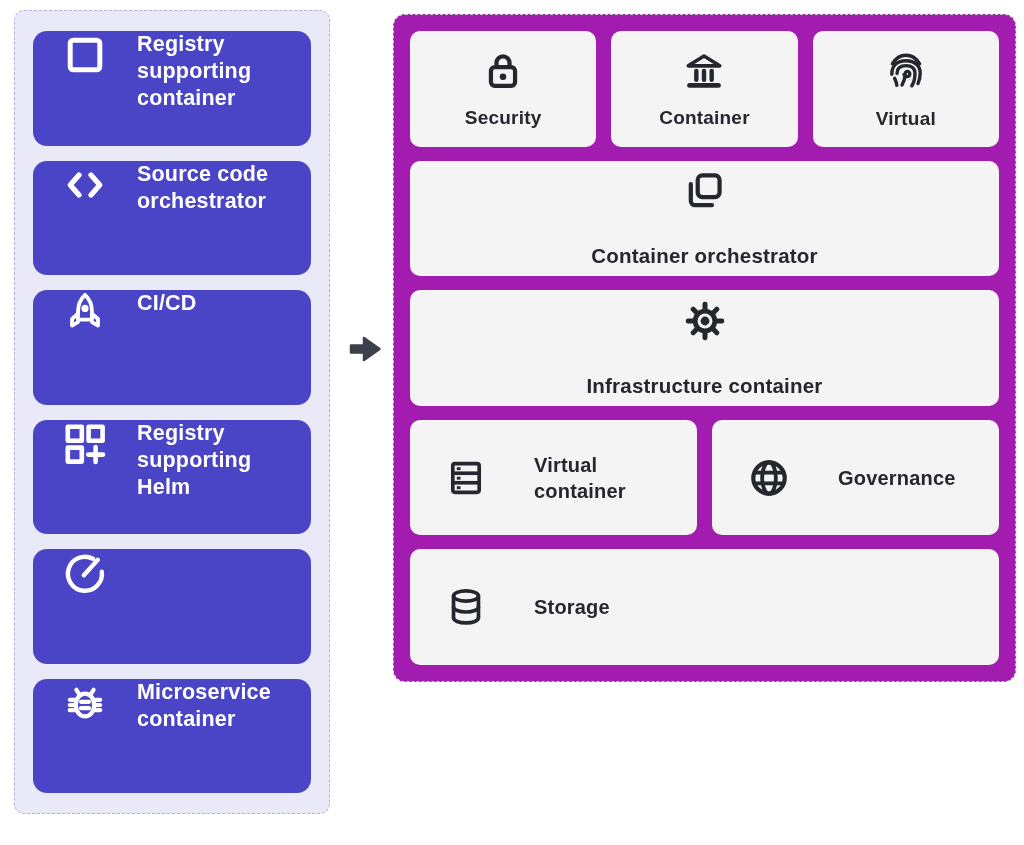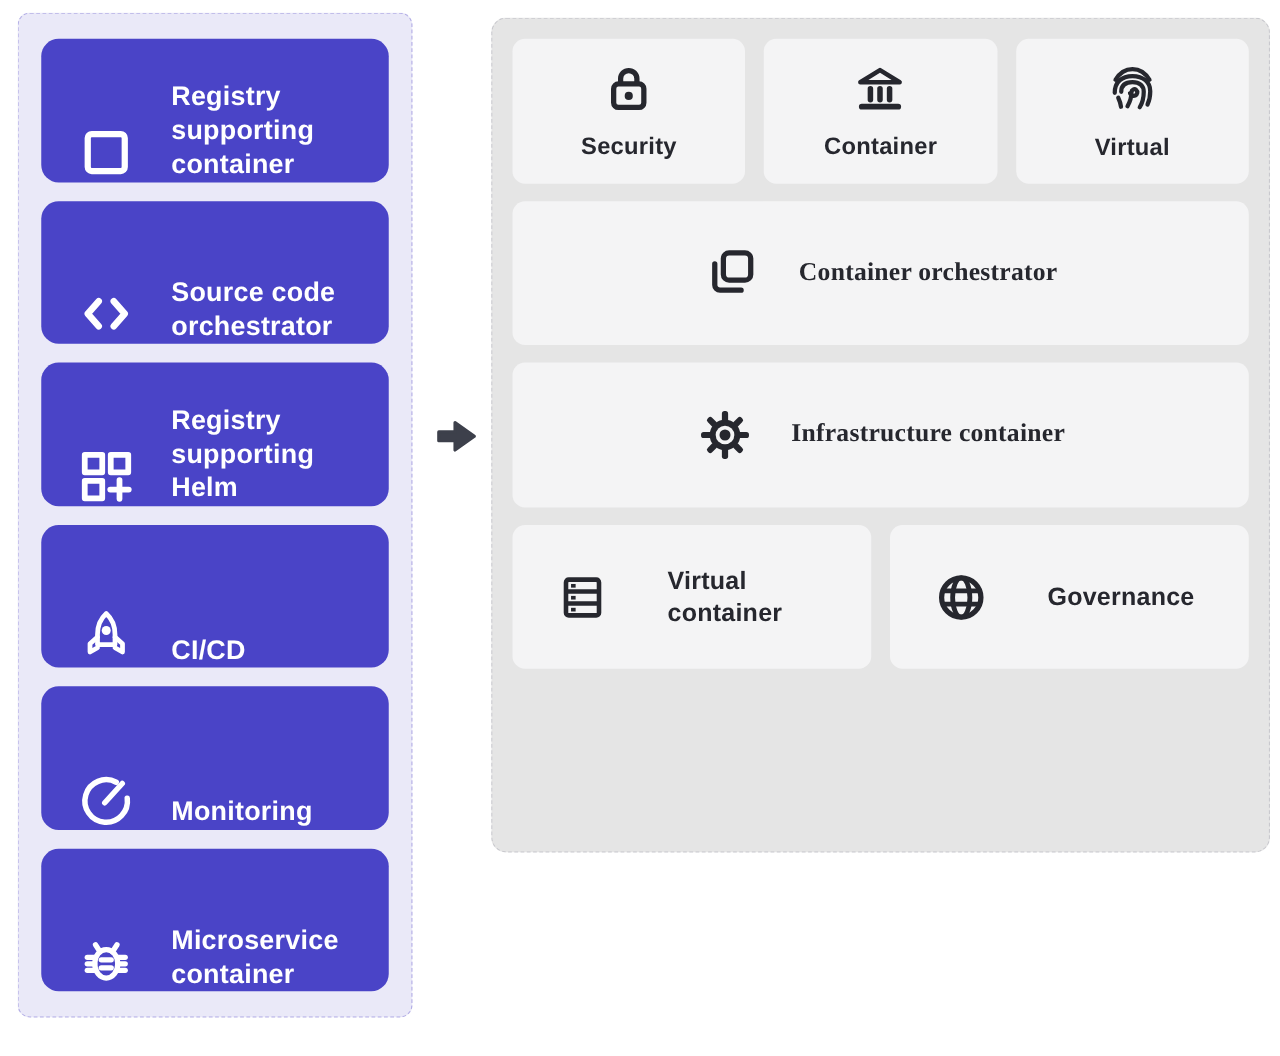--- a/index.html
+++ b/index.html
@@ -7,44 +7,44 @@
     width:1024px;height:845px;position:relative;background:#ffffff;
     font-family:"Liberation Sans", sans-serif;overflow:hidden;
   }
   
   .left-panel{
     position:absolute;left:14px;top:10px;width:316px;height:804px;
     box-sizing:border-box;background:#eae9f8;border:1px dashed #b4afe6;
     border-radius:10px;padding:20px 18px;display:flex;flex-direction:column;gap:15px;
   }
   .service-btn{
-    flex:1;background:#4a44c7;border-radius:14px;display:flex;align-items:flex-end;
+    flex:1;background:#4a44c7;border-radius:14px;display:flex;align-items:flex-start;
     padding:0 8px 0 26px;gap:26px;color:#ffffff;
   }
   .service-btn .icon{width:52px;flex:0 0 52px;display:flex;justify-content:center;align-items:center;}
   .service-btn .label{
     font-weight:bold;font-size:21.5px;line-height:1.26;width:170px;letter-spacing:.2px;
   }
   
   .flow-arrow{position:absolute;left:346px;top:330px;width:38px;height:38px;
     display:flex;align-items:center;justify-content:center;}
   
   .right-panel{
     position:absolute;left:393px;top:14px;width:623px;height:668px;
-    box-sizing:border-box;background:#e5e5e5;border:1px dashed #c9c9ce;
+    box-sizing:border-box;background:#a21caf;border:1px dashed #c9c9ce;
     border-radius:12px;padding:16px;display:flex;flex-direction:column;gap:14px;
   }
   .row{display:flex;gap:15px;flex:1;min-height:0;}
   .card{
     background:#f4f4f5;border-radius:10px;color:#26272e;display:flex;align-items:center;
   }
   .card .clabel{font-weight:bold;letter-spacing:.2px;}
   .card.stacked{flex:1;flex-direction:column;justify-content:center;gap:13px;}
   .card.stacked .clabel{font-size:19px;}
-  .card.wide{flex:1;flex-direction:row;justify-content:center;gap:30px;font-family:Liberation Serif, serif;}
+  .card.wide{flex:1;flex-direction:column;justify-content:center;gap:30px;}
   .card.wide .clabel{font-size:20.5px;}
   .card.half{flex:1;flex-direction:row;padding-left:34px;gap:46px;box-sizing:border-box;}
   .card.half .clabel{font-size:20px;line-height:1.3;max-width:118px;}
   svg{display:block;}
 </style>
 </head>
 <body>
 
 <div class="left-panel">
 
@@ -62,51 +62,50 @@
       <svg width="50" height="48" viewBox="0 0 24 24" fill="none" stroke="#ffffff" stroke-width="2.6" stroke-linecap="round" stroke-linejoin="round">
         <path d="M9 7 L4.6 12 L9 17"></path>
         <path d="M15 7 L19.4 12 L15 17"></path>
       </svg>
     </span>
     <span class="label">Source code orchestrator</span>
   </div>
 
   <div class="service-btn">
     <span class="icon">
+      <svg width="48" height="48" viewBox="0 0 24 24" fill="none" stroke="#ffffff" stroke-width="1.9" stroke-linecap="round" stroke-linejoin="round">
+        <path d="M12 2.4 C9.7 4.5 8.5 7.5 8.5 10.8 L8.5 14.8 L15.5 14.8 L15.5 10.8 C15.5 7.5 14.3 4.5 12 2.4 Z"></path>
+        <circle cx="12" cy="9.2" r="1.8" fill="#ffffff" stroke="none"></circle>
+        <path d="M8.5 11.8 L5.5 14.5 L5.5 17.8 L8.5 16.1"></path>
+        <path d="M15.5 11.8 L18.5 14.5 L18.5 17.8 L15.5 16.1"></path>
+      </svg>
+    </span>
+    <span class="label">CI/CD</span>
+  </div>
+
+  <div class="service-btn">
+    <span class="icon">
       <svg width="48" height="48" viewBox="0 0 24 24" fill="none" stroke="#ffffff" stroke-width="2.3" stroke-linecap="round" stroke-linejoin="round">
         <rect x="3.4" y="3.4" width="7" height="7"></rect>
         <rect x="13.8" y="3.4" width="7" height="7"></rect>
         <rect x="3.4" y="13.8" width="7" height="7"></rect>
         <path d="M17.3 13.5 V21"></path>
         <path d="M13.6 17.3 H21"></path>
       </svg>
     </span>
     <span class="label">Registry supporting Helm</span>
   </div>
 
   <div class="service-btn">
     <span class="icon">
-      <svg width="48" height="48" viewBox="0 0 24 24" fill="none" stroke="#ffffff" stroke-width="1.9" stroke-linecap="round" stroke-linejoin="round">
-        <path d="M12 2.4 C9.7 4.5 8.5 7.5 8.5 10.8 L8.5 14.8 L15.5 14.8 L15.5 10.8 C15.5 7.5 14.3 4.5 12 2.4 Z"></path>
-        <circle cx="12" cy="9.2" r="1.8" fill="#ffffff" stroke="none"></circle>
-        <path d="M8.5 11.8 L5.5 14.5 L5.5 17.8 L8.5 16.1"></path>
-        <path d="M15.5 11.8 L18.5 14.5 L18.5 17.8 L15.5 16.1"></path>
-      </svg>
-    </span>
-    <span class="label">CI/CD</span>
-  </div>
-
-  <div class="service-btn">
-    <span class="icon">
       <svg width="48" height="48" viewBox="0 0 24 24" fill="none" stroke="#ffffff" stroke-width="2.2" stroke-linecap="round" stroke-linejoin="round">
         <path d="M16 4.9 A8.5 8.5 0 1 0 20.4 11.3"></path>
         <path d="M11.4 13.1 L18.4 5.4"></path>
       </svg>
     </span>
-    <span class="label">Monitoring</span>
   </div>
 
   <div class="service-btn">
     <span class="icon">
       <svg width="48" height="48" viewBox="0 0 24 24" fill="none" stroke="#ffffff" stroke-width="2.1" stroke-linecap="round" stroke-linejoin="round">
         <ellipse cx="12" cy="13" rx="4.6" ry="5.7"></ellipse>
         <path d="M10 11.4 H14"></path>
         <path d="M10 14.6 H14"></path>
         <path d="M9.5 8.2 L7.7 5.4"></path>
         <path d="M14.5 8.2 L16.3 5.4"></path>
@@ -224,15 +223,27 @@
           <ellipse cx="12" cy="12" rx="3.6" ry="8.2" stroke-width="2"></ellipse>
           <path d="M4.6 9.2 H19.4" stroke-width="2"></path>
           <path d="M4.6 14.8 H19.4" stroke-width="2"></path>
         </svg>
       </span>
       <span class="clabel">Governance</span>
     </div>
   </div>
 
   <div class="row">
+    <div class="card half">
+      <span class="icon">
+        <svg width="44" height="44" viewBox="0 0 24 24" fill="none" stroke="#26272e" stroke-width="2" stroke-linecap="round">
+          <ellipse cx="12" cy="6" rx="6.8" ry="2.8"></ellipse>
+          <path d="M5.2 6 V17.9"></path>
+          <path d="M18.8 6 V17.9"></path>
+          <path d="M5.2 11.95 A6.8 2.8 0 0 0 18.8 11.95"></path>
+          <path d="M5.2 17.9 A6.8 2.8 0 0 0 18.8 17.9"></path>
+        </svg>
+      </span>
+      <span class="clabel">Storage</span>
+    </div>
   </div>
 
 </div>
 
 </body></html>

